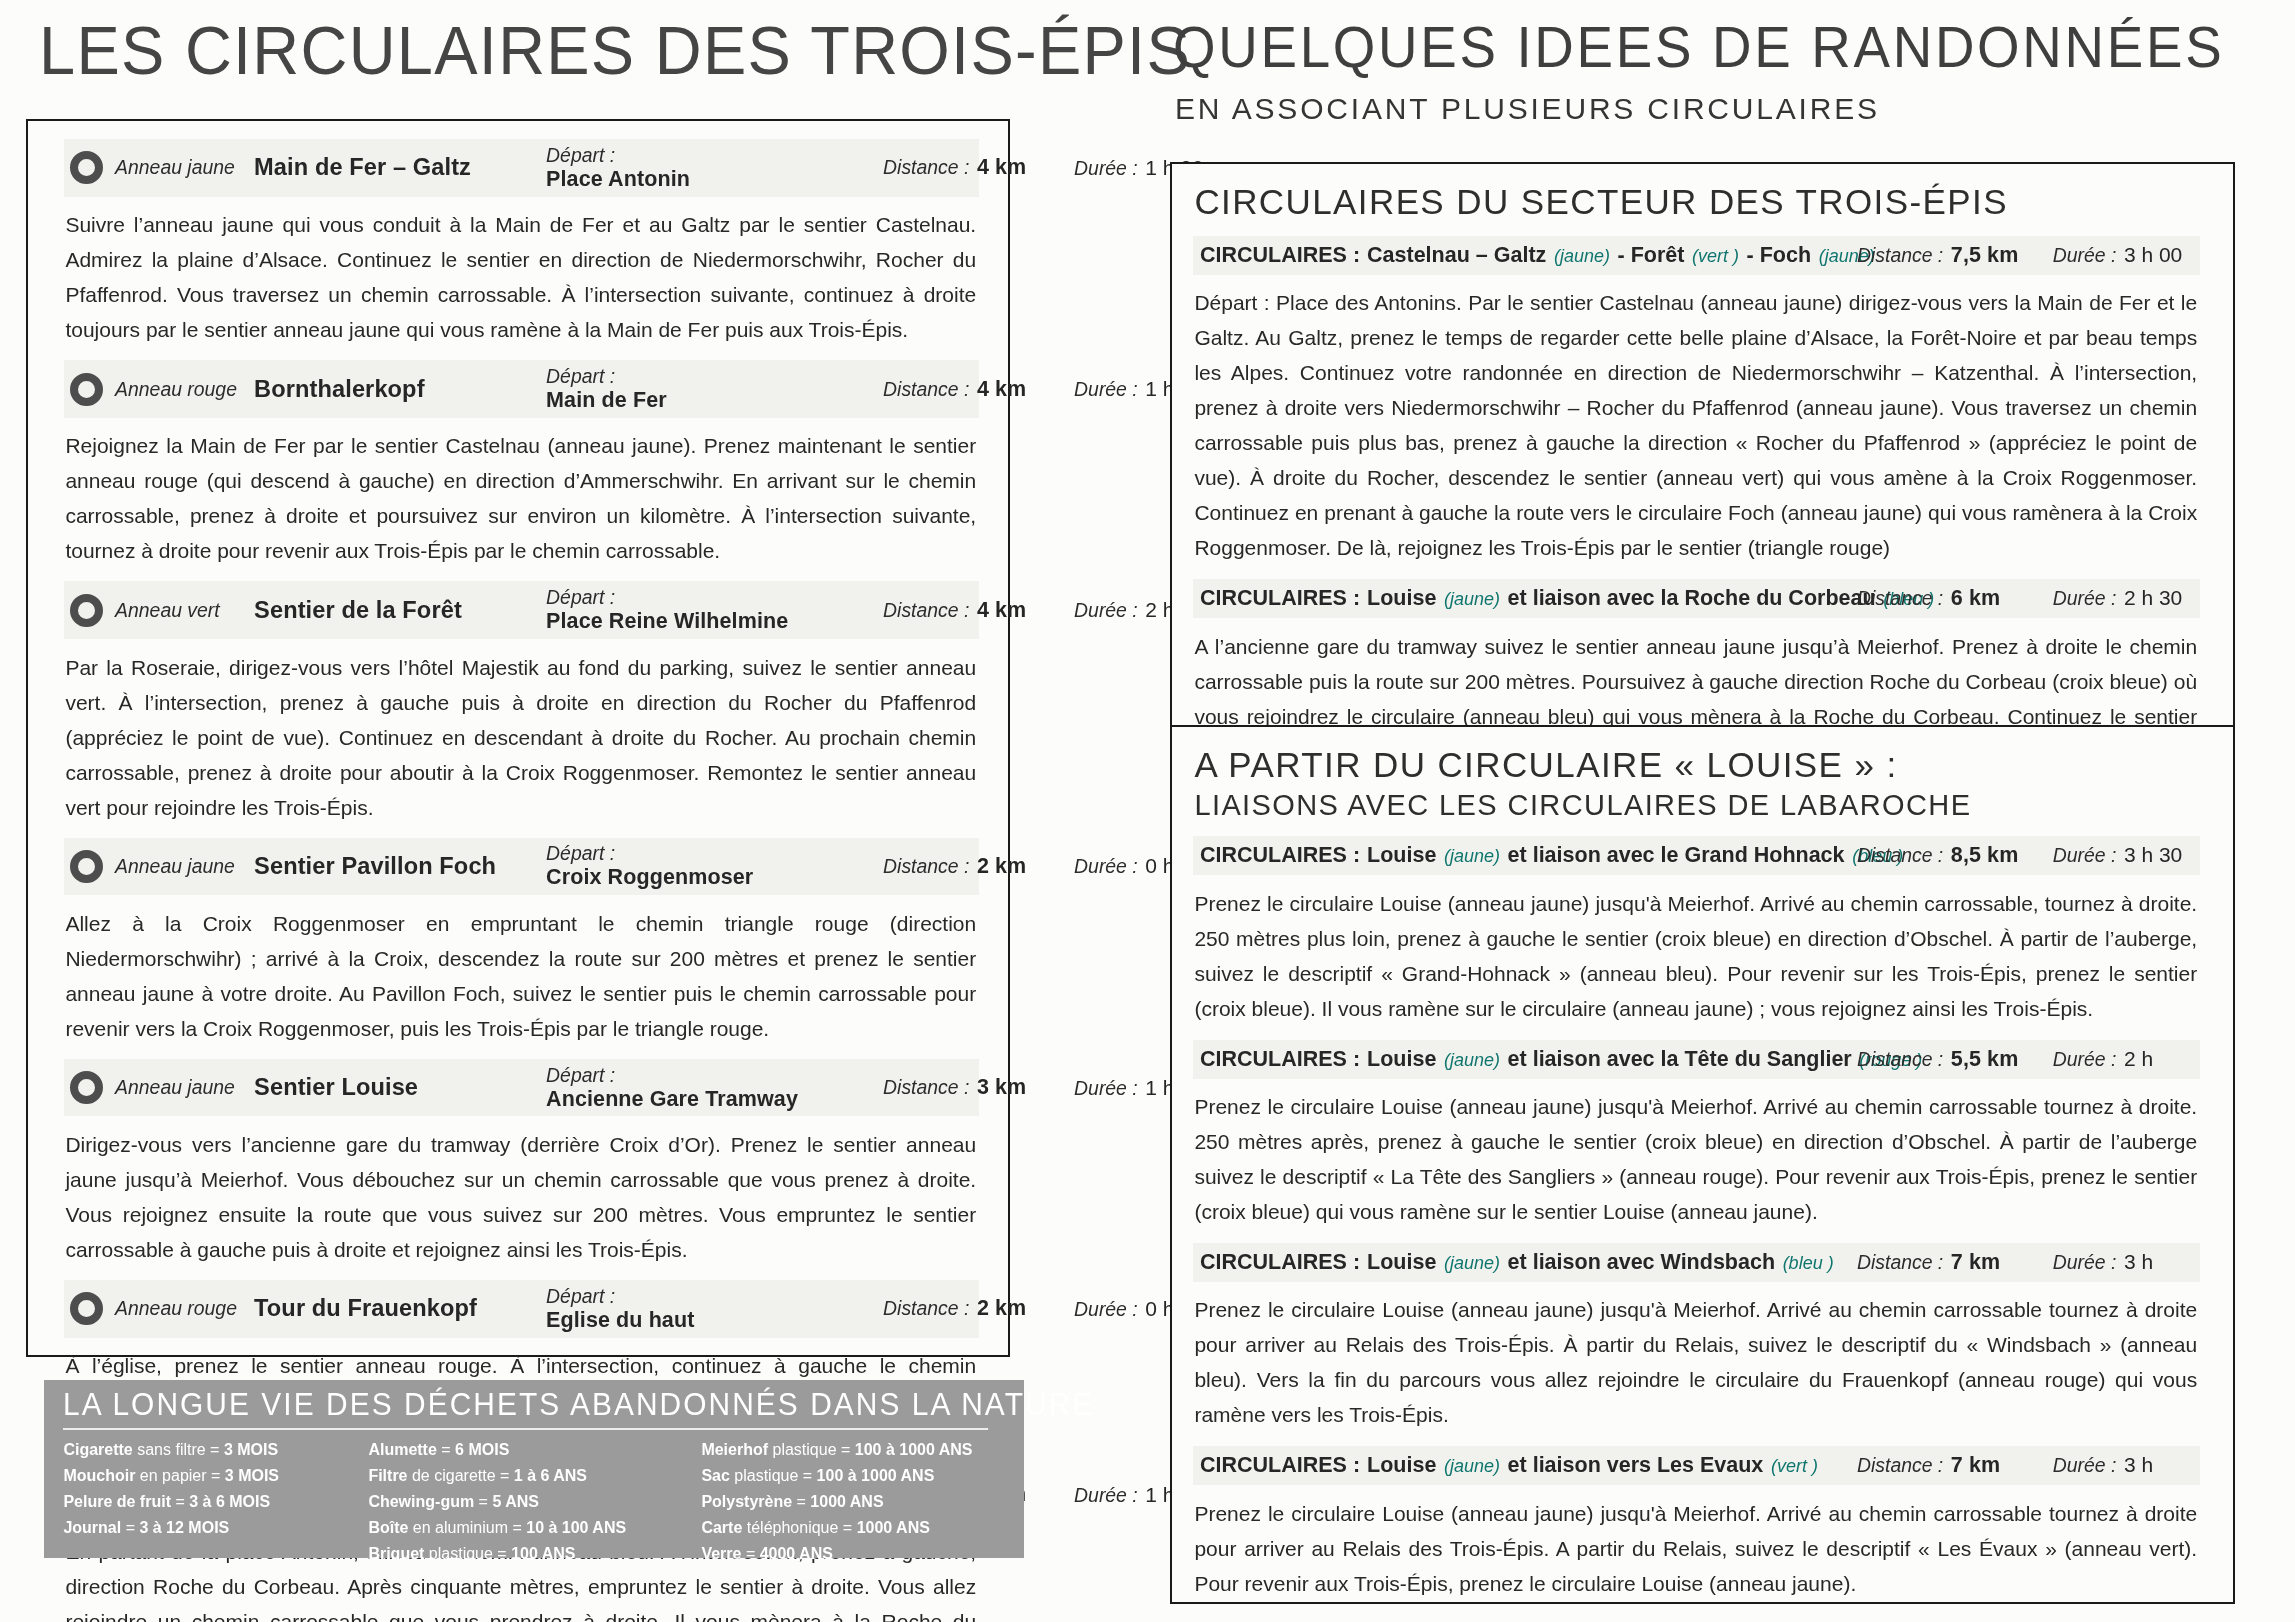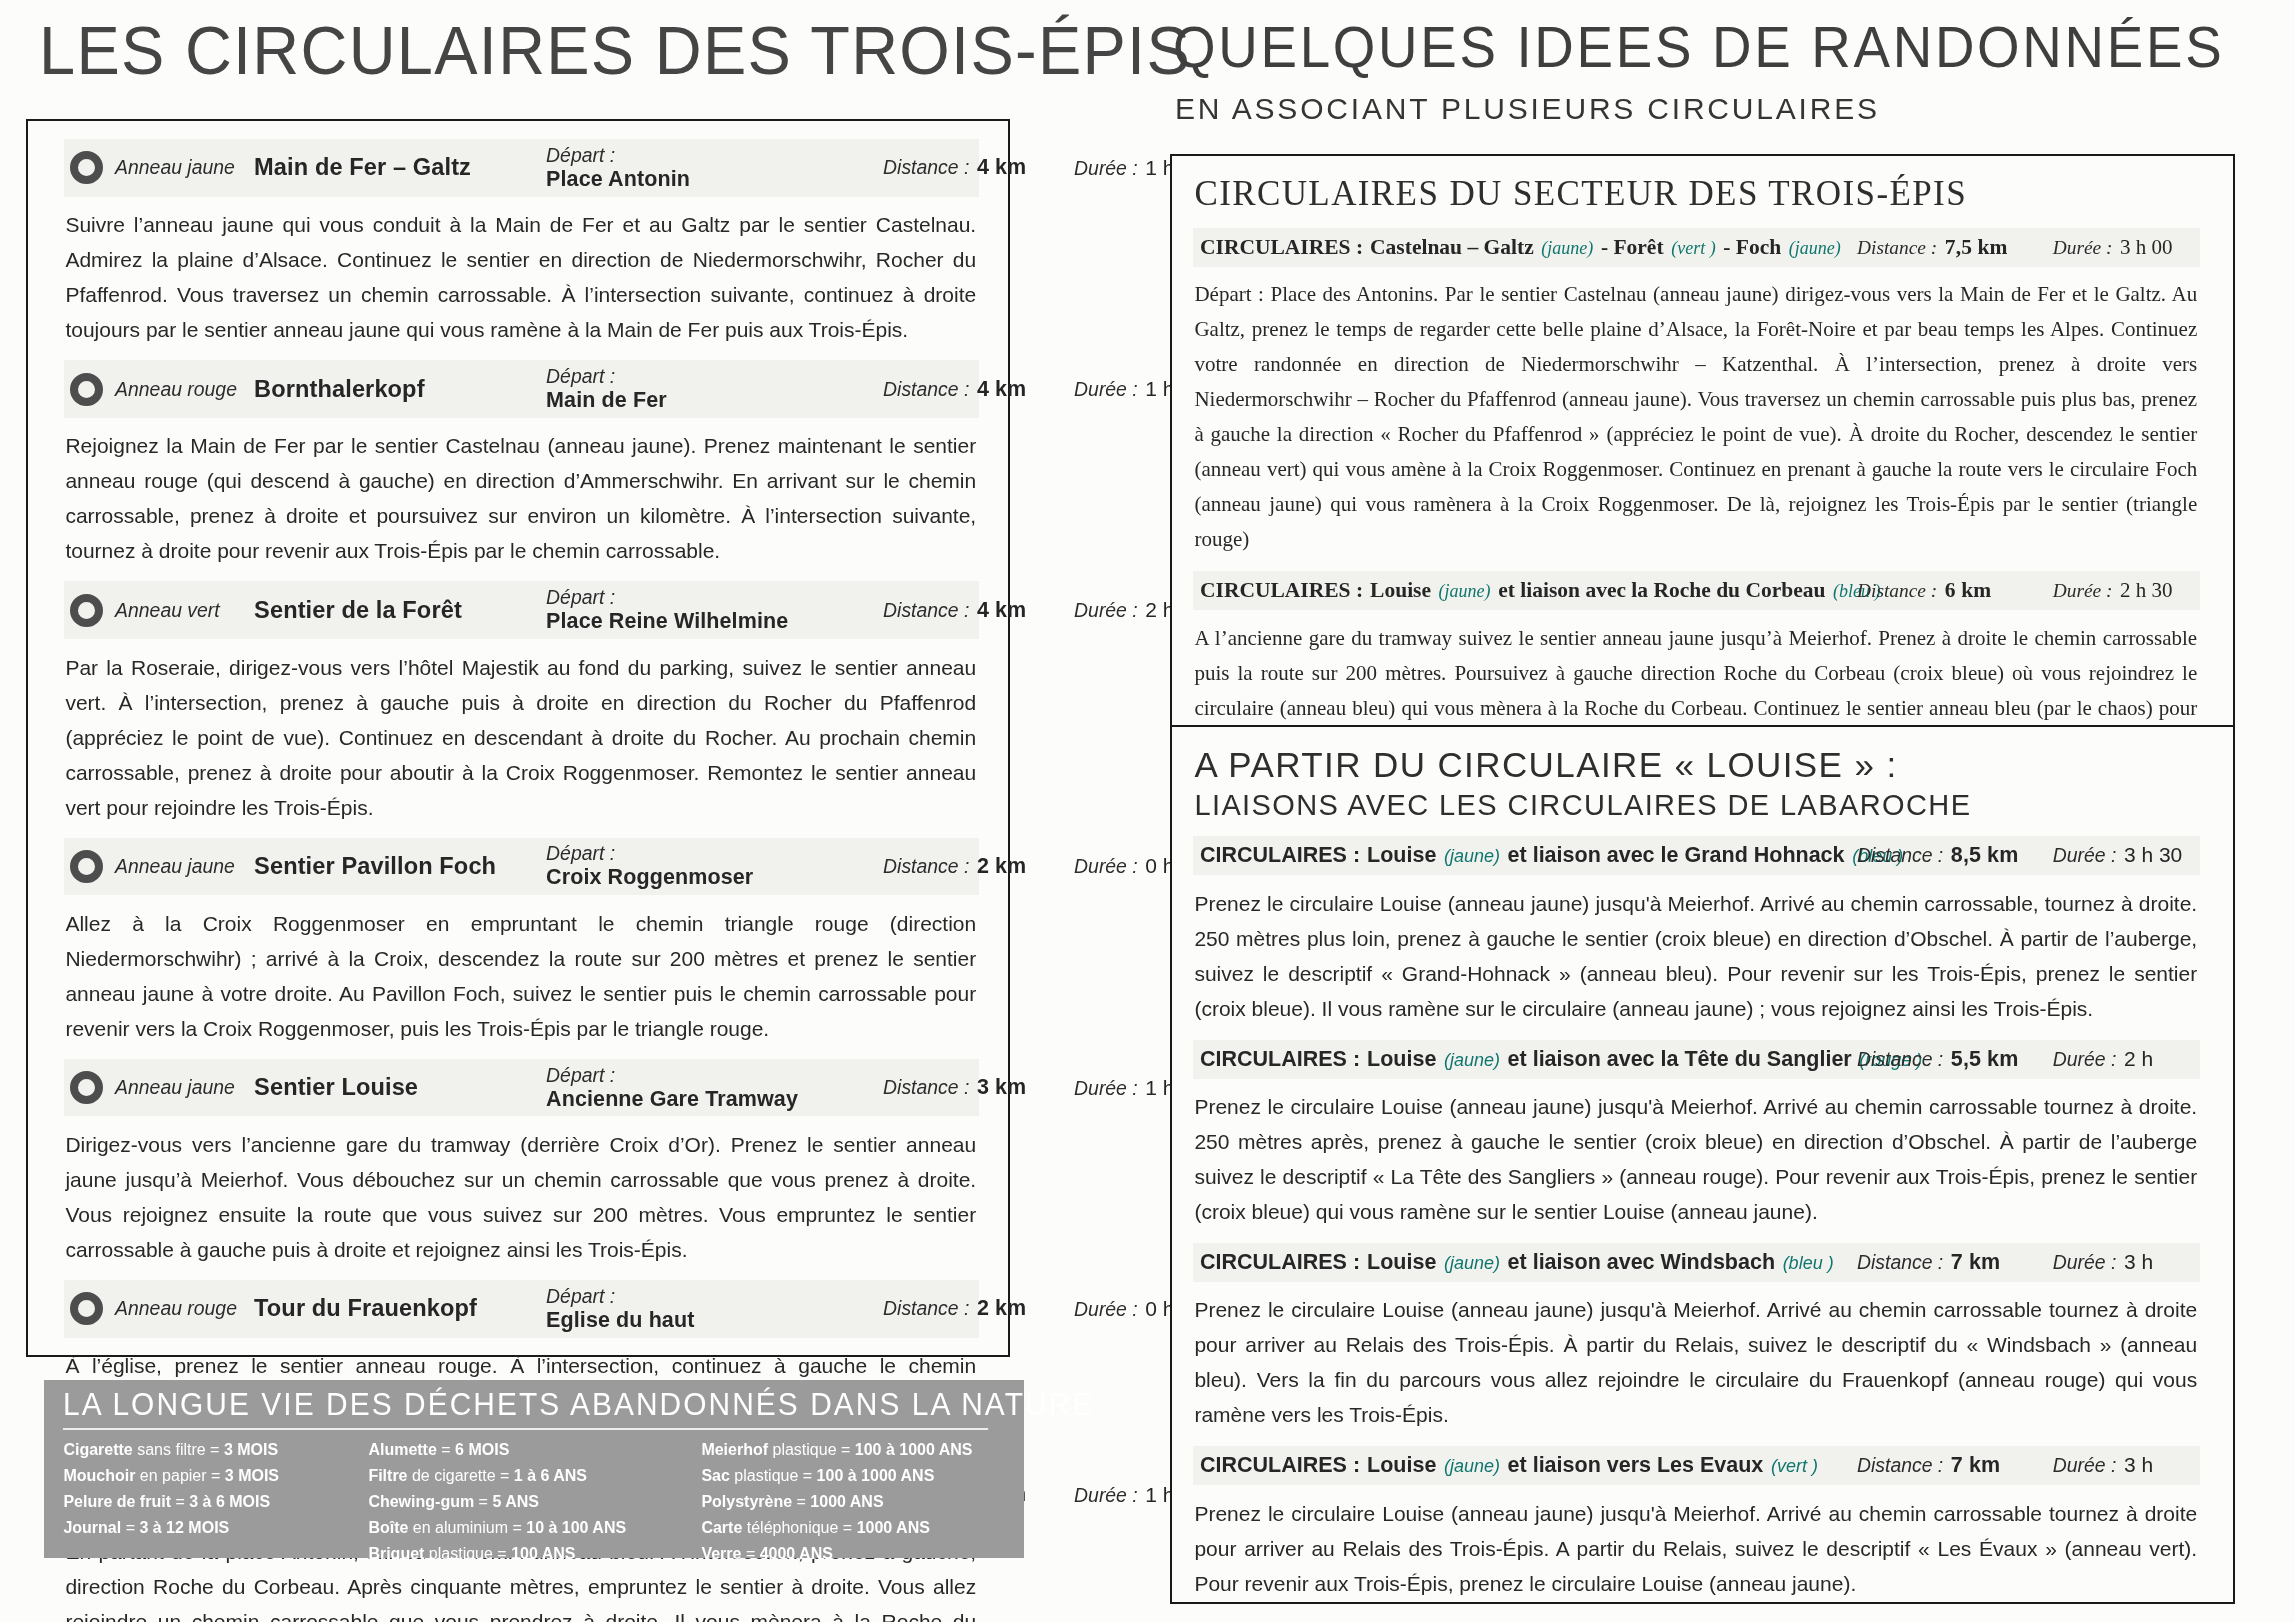--- a/index.html
+++ b/index.html
@@ -68,21 +68,21 @@
   }
   .rsub{
     position:absolute;left:1175px;top:92px;
     font-size:30px;font-weight:300;letter-spacing:2.8px;color:#353535;white-space:nowrap;
   }
   .rbox{
     position:absolute;left:1170px;width:1065px;box-sizing:border-box;
     border:2.8px solid var(--box-border);background:var(--page-bg);
     padding:15.3px 33px 0 21px;
   }
-  .rbox1{top:154px;height:679px;font-family:Liberation Serif, serif;}
+  .rbox1{top:162px;height:679px;}
   .rbox2{top:725px;height:879px;}
   .rboxtitle{
     font-size:35px;font-weight:300;letter-spacing:1.4px;color:#2e2e2e;
     margin:2.8px 0 4.2px 1.4px;white-space:nowrap;
   }
   .rboxsub{
     font-size:29px;font-weight:300;letter-spacing:1.4px;color:#2e2e2e;
     margin:1.4px 0 4.2px 1.4px;white-space:nowrap;
   }
   .rentry{margin-top:14px;}

